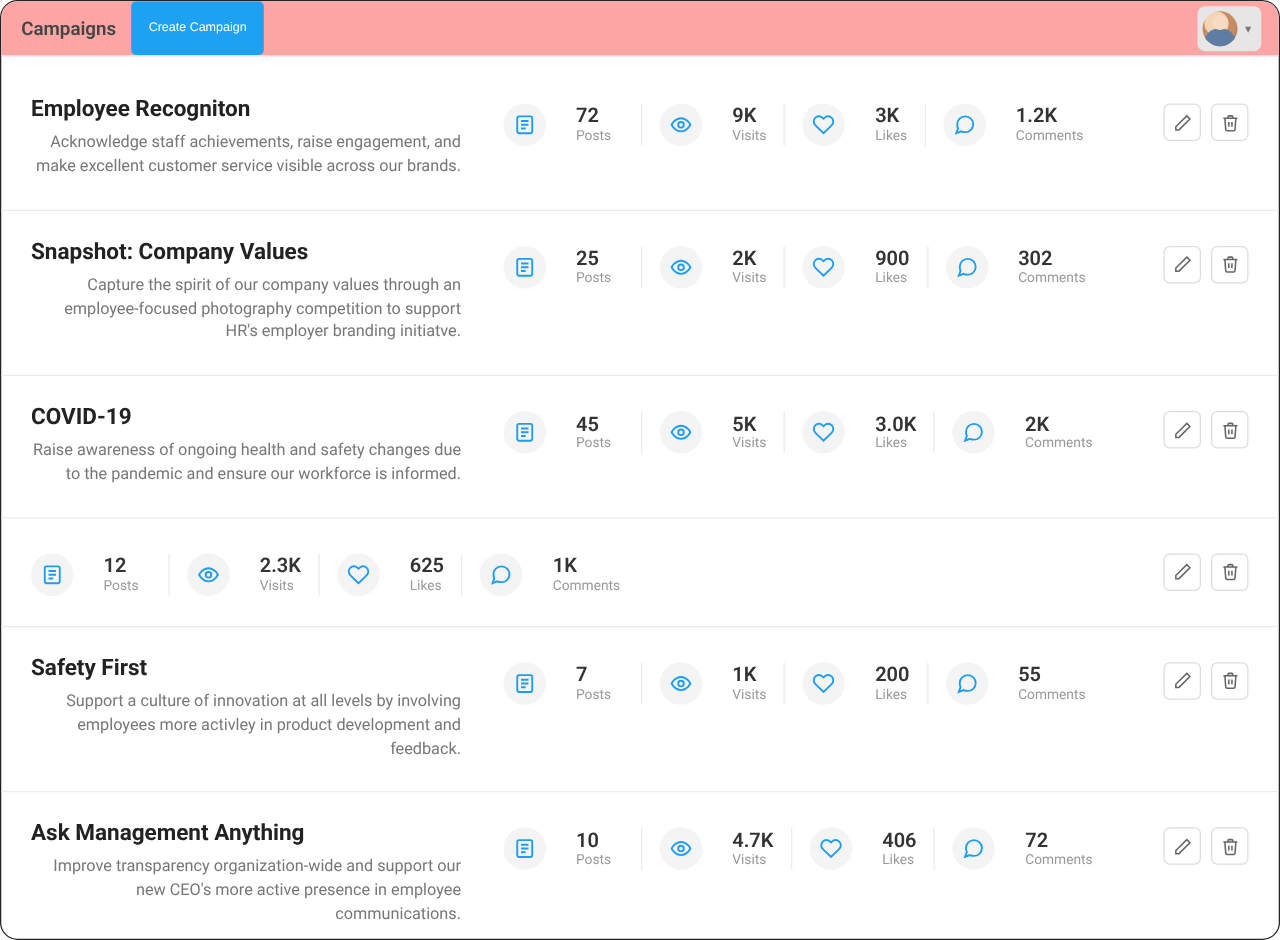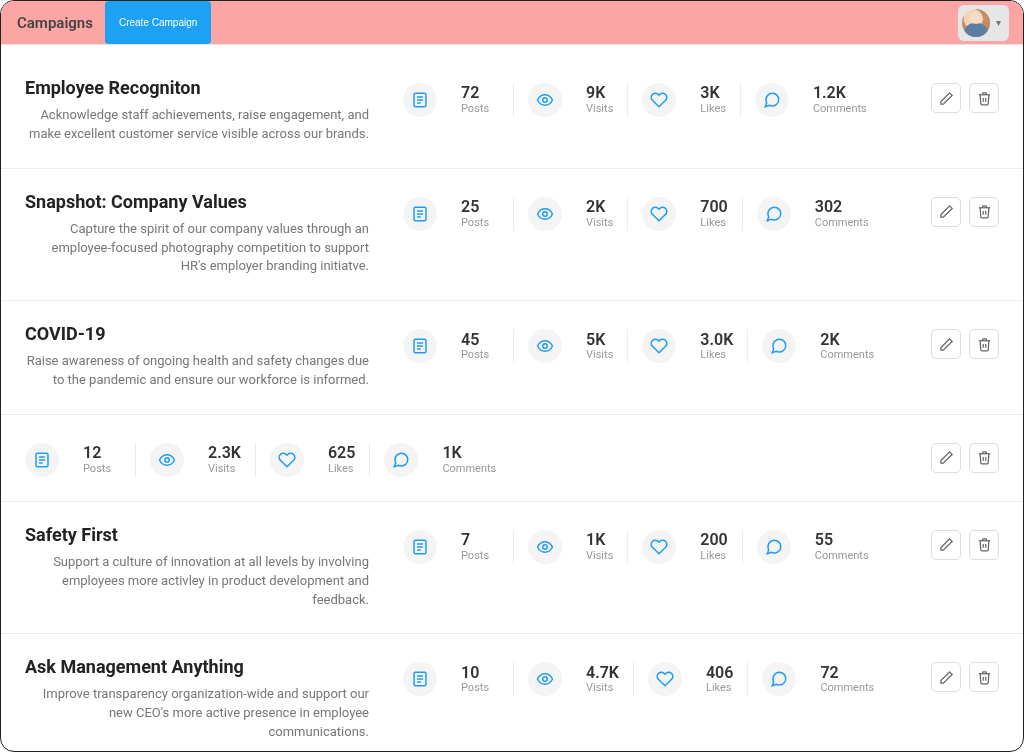--- a/index.html
+++ b/index.html
@@ -308,21 +308,21 @@
           <span class="stat-label">Visits</span>
         </div>
       </div>
       <div class="stat">
         <div class="stat-icon">
             <svg viewBox="0 0 24 24">
               <use href="#i-heart"></use>
             </svg>
           </div>
         <div class="stat-text">
-          <span class="stat-val">700</span>
+          <span class="stat-val">900</span>
           <span class="stat-label">Likes</span>
         </div>
       </div>
       <div class="stat">
         <div class="stat-icon">
             <svg viewBox="0 0 24 24">
               <use href="#i-comment"></use>
             </svg>
           </div>
         <div class="stat-text">

